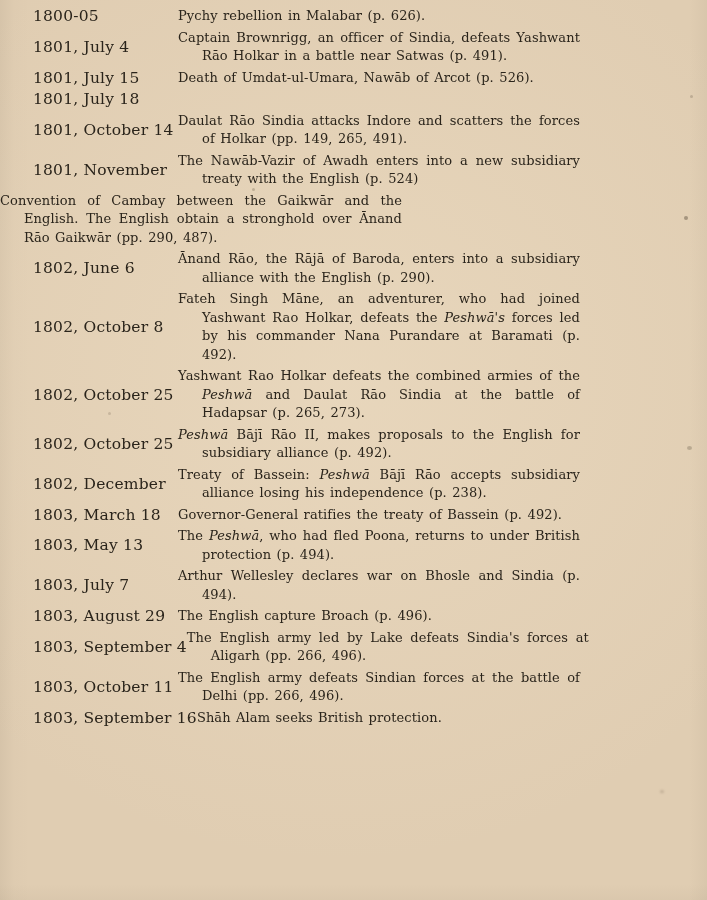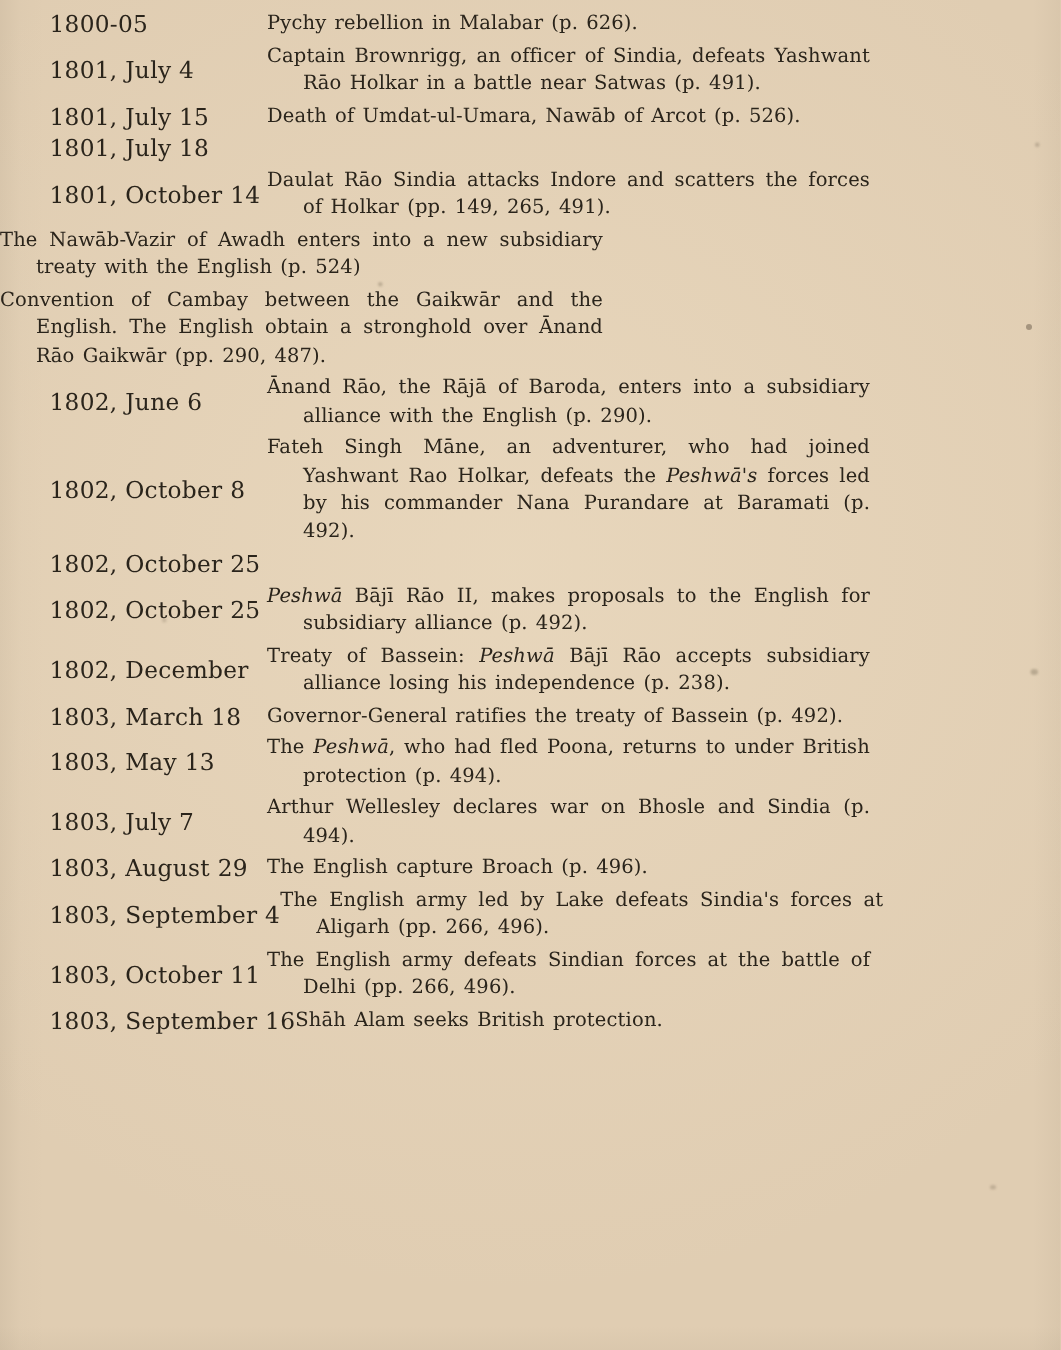--- a/index.html
+++ b/index.html
@@ -88,35 +88,37 @@
     <div class="desc"><span>Death of Umdat-ul-Umara, Nawāb of Arcot (p. 526).</span></div>
   </div>
       <div class="row">
     <div class="date">1801, July 18</div>
   </div>
       <div class="row">
     <div class="date">1801, October 14</div>
     <div class="desc"><span>Daulat Rāo Sindia attacks Indore and scatters the forces of Holkar (pp. 149, 265, 491).</span></div>
   </div>
       <div class="row">
+    <div class="date">1801, November</div>
     <div class="desc"><span>The Nawāb-Vazir of Awadh enters into a new subsidiary treaty with the English (p. 524)</span></div>
   </div>
       <div class="row">
     <div class="desc"><span>Convention of Cambay between the Gaikwār and the English. The English obtain a strong­hold over Ānand Rāo Gaikwār (pp. 290, 487).</span></div>
   </div>
       <div class="row">
     <div class="date">1802, June 6</div>
     <div class="desc"><span>Ānand Rāo, the Rājā of Baroda, enters into a subsidiary alliance with the English (p. 290).</span></div>
   </div>
       <div class="row">
     <div class="date">1802, October 8</div>
     <div class="desc"><span>Fateh Singh Māne, an adventurer, who had joined Yashwant Rao Holkar, defeats the </span><i>Peshwā's</i><span> forces led by his commander Nana Purandare at Baramati (p. 492).</span></div>
   </div>
       <div class="row">
     <div class="date">1802, October 25</div>
+    <div class="desc"><span>Yashwant Rao Holkar defeats the combined armies of the </span><i>Peshwā</i><span> and Daulat Rāo Sindia at the battle of Hadapsar (p. 265, 273).</span></div>
   </div>
       <div class="row">
     <div class="date">1802, October 25</div>
     <div class="desc"><i>Peshwā</i><span> Bājī Rāo II, makes proposals to the English for subsidiary alliance (p. 492).</span></div>
   </div>
       <div class="row">
     <div class="date">1802, December</div>
     <div class="desc"><span>Treaty of Bassein: </span><i>Peshwā</i><span> Bājī Rāo accepts subsidiary alliance losing his independence (p. 238).</span></div>
   </div>
       <div class="row">

